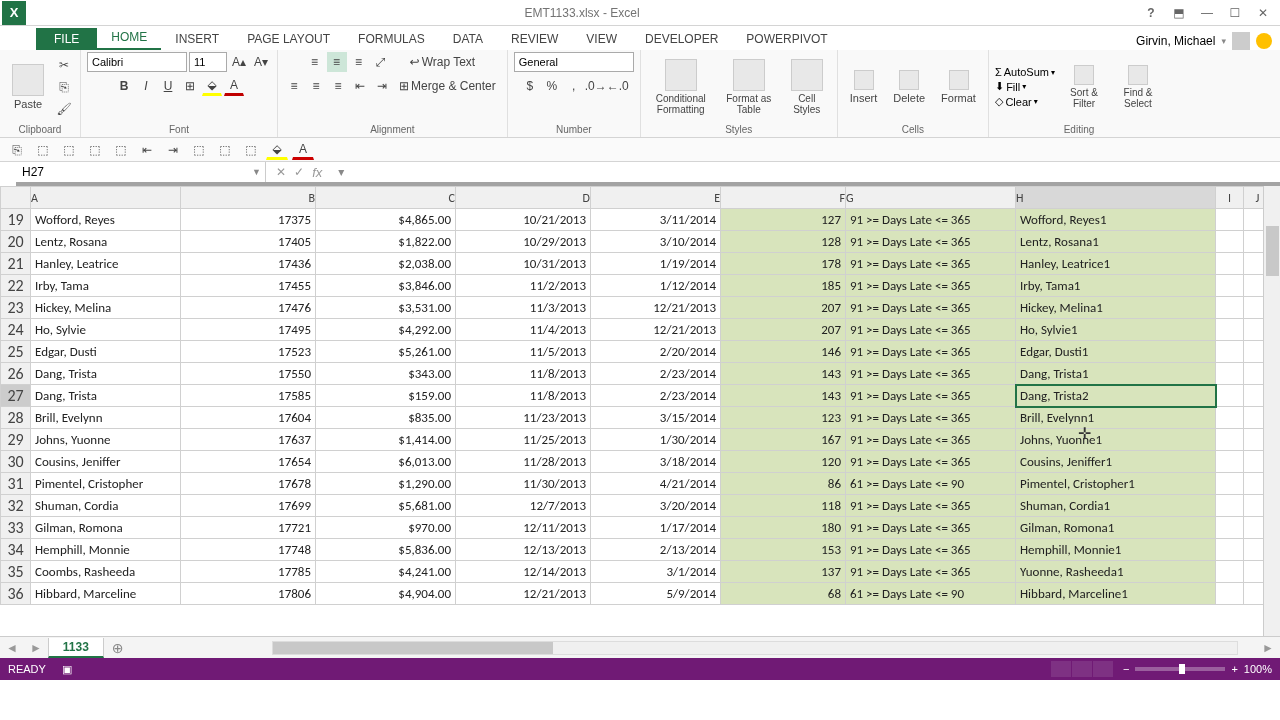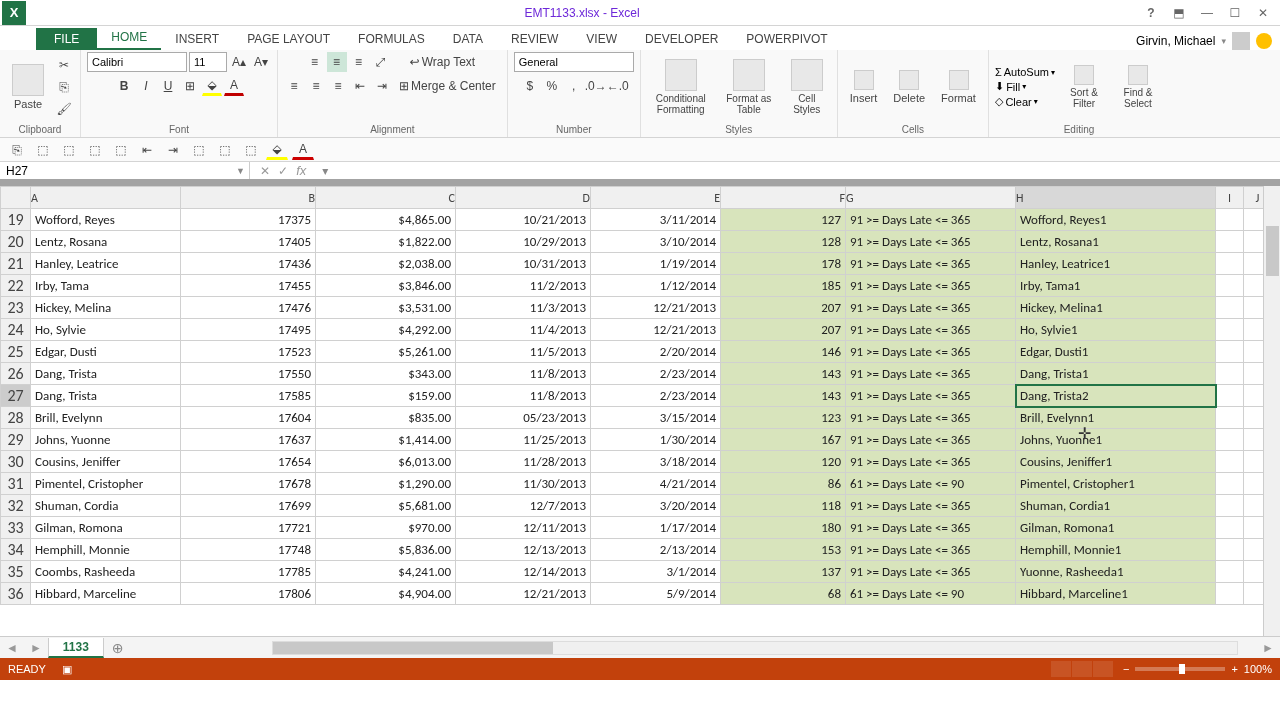--- a/index.html
+++ b/index.html
@@ -1,21 +1,21 @@
 <!DOCTYPE html>
 <html><head>
 <meta charset="utf-8">
 <style>
 * { margin: 0; padding: 0; box-sizing: border-box; font-family: "Segoe UI", Tahoma, sans-serif; }
 body { background: #fff; overflow: hidden; width: 1280px; height: 720px; font-size: 12px; }
 
 
 .titlebar { height: 26px; background: #fff; display: flex; align-items: center; border-bottom: 1px solid #d4d4d4; }
 .titlebar .app-icon { width: 24px; height: 24px; background: #217346; color: #fff; display: flex; align-items: center; justify-content: center; font-weight: bold; font-size: 13px; margin-left: 2px; }
-.titlebar .title { flex: 1; text-align: center; font-size: 12px; color: #6d28d9; }
+.titlebar .title { flex: 1; text-align: center; font-size: 12px; color: #737373; }
 .titlebar .win-controls { display: flex; gap: 2px; margin-right: 4px; }
 .titlebar .win-btn { width: 26px; height: 20px; display: flex; align-items: center; justify-content: center; color: #666; font-size: 12px; cursor: pointer; }
 .titlebar .help-btn { font-weight: bold; }
 
 
 .ribbon-tabs { height: 24px; background: #fff; display: flex; align-items: flex-end; padding-left: 36px; }
 .file-tab { background: #217346; color: #fff; padding: 4px 18px; font-size: 12px; cursor: pointer; }
 .ribbon-tab { padding: 4px 14px; font-size: 12px; color: #444; cursor: pointer; text-transform: uppercase; }
 .ribbon-tab.active { color: #217346; border-bottom: 2px solid #217346; }
 .ribbon-tabs .spacer { flex: 1; }
@@ -38,21 +38,21 @@
 .fontsize { width: 38px; height: 20px; border: 1px solid #aaa; font-size: 11px; padding: 0 4px; background: #fff; }
 .sbtn { width: 20px; height: 20px; border: 1px solid transparent; display: flex; align-items: center; justify-content: center; font-size: 12px; color: #444; cursor: pointer; }
 .sbtn.wide { width: auto; padding: 0 4px; gap: 2px; }
 .numfmt { width: 120px; height: 20px; border: 1px solid #aaa; font-size: 11px; padding: 0 4px; background: #fff; }
 
 
 .qat2 { height: 24px; display: flex; align-items: center; gap: 4px; padding: 0 6px; border-bottom: 1px solid #d4d4d4; background: #fafafa; }
 .qat2 .sbtn { width: 22px; height: 20px; }
 
 
-.formula-bar { height: 24px; display: flex; border-bottom: 7px solid #a3a3a3; }
+.formula-bar { height: 24px; display: flex; border-bottom: 4px solid #a3a3a3; margin-left: 16px; }
 .namebox { width: 250px; border-right: 1px solid #ccc; display: flex; align-items: center; padding: 0 6px; position: relative; }
 .namebox input { border: none; outline: none; width: 100%; font-size: 12px; }
 .namebox .dd { position: absolute; right: 4px; color: #888; font-size: 9px; }
 .fx-btns { display: flex; align-items: center; gap: 8px; padding: 0 10px; color: #999; }
 .fx-label { font-style: italic; font-size: 13px; }
 .fx-input { flex: 1; border: none; outline: none; font-size: 12px; padding: 0 4px; }
 .fx-expand { width: 18px; display: flex; align-items: center; justify-content: center; color: #888; }
 
 
 .grid-container { height: 450px; display: flex; }
@@ -82,21 +82,21 @@
 
 .sheet-tabs { height: 22px; display: flex; align-items: center; border-top: 1px solid #ccc; background: #f4f4f4; }
 .sheet-tabs .nav { padding: 0 6px; color: #999; }
 .sheet-tab { padding: 2px 14px; font-size: 12px; border: 1px solid #ccc; border-top: none; background: #fff; cursor: pointer; }
 .sheet-tab.active { border-bottom: 2px solid #217346; font-weight: bold; color: #217346; }
 .sheet-add { padding: 0 8px; color: #888; font-size: 14px; cursor: pointer; }
 .sheet-tabs .hscroll { flex: 1; margin: 0 18px 0 140px; height: 14px; background: #f0f0f0; position: relative; border: 1px solid #ddd; }
 .sheet-tabs .hscroll .thumb { position: absolute; left: 0; width: 280px; height: 100%; background: #c8c8c8; }
 
 
-.statusbar { height: 22px; background: #c2410c; color: #fff; display: flex; align-items: center; padding: 0 8px; font-size: 11px; }
+.statusbar { height: 22px; background: #701a75; color: #fff; display: flex; align-items: center; padding: 0 8px; font-size: 11px; }
 .statusbar .spacer { flex: 1; }
 .statusbar .view-btns { display: flex; gap: 1px; margin-right: 10px; }
 .statusbar .view-btn { width: 20px; height: 16px; background: rgba(255,255,255,0.1); cursor: pointer; }
 .statusbar .zoom { display: flex; align-items: center; gap: 6px; }
 .statusbar .zoom-slider { width: 90px; height: 4px; background: rgba(255,255,255,0.3); position: relative; }
 .statusbar .zoom-slider .mid { position: absolute; left: 50%; top: -3px; width: 1px; height: 10px; background: rgba(255,255,255,0.5); }
 .statusbar .zoom-slider .handle { position: absolute; left: 48%; top: -3px; width: 6px; height: 10px; background: #fff; }
 
 .cursor-cross { position: absolute; pointer-events: none; font-size: 16px; color: #333; }
 </style>
@@ -433,21 +433,21 @@
             <td class="col-G">91 &gt;= Days Late &lt;= 365</td>
             <td class="col-H active-cell">Dang, Trista2</td>
             <td class="col-I"></td>
             <td class="col-J"></td>
           </tr>
           <tr>
             <td class="rowhdr">28</td>
             <td class="col-A">Brill, Evelynn</td>
             <td class="col-B">17604</td>
             <td class="col-C">$835.00</td>
-            <td class="col-D">05/23/2013</td>
+            <td class="col-D">11/23/2013</td>
             <td class="col-E">3/15/2014</td>
             <td class="col-F">123</td>
             <td class="col-G">91 &gt;= Days Late &lt;= 365</td>
             <td class="col-H">Brill, Evelynn1</td>
             <td class="col-I"></td>
             <td class="col-J"></td>
           </tr>
           <tr>
             <td class="rowhdr">29</td>
             <td class="col-A">Johns, Yuonne</td>

